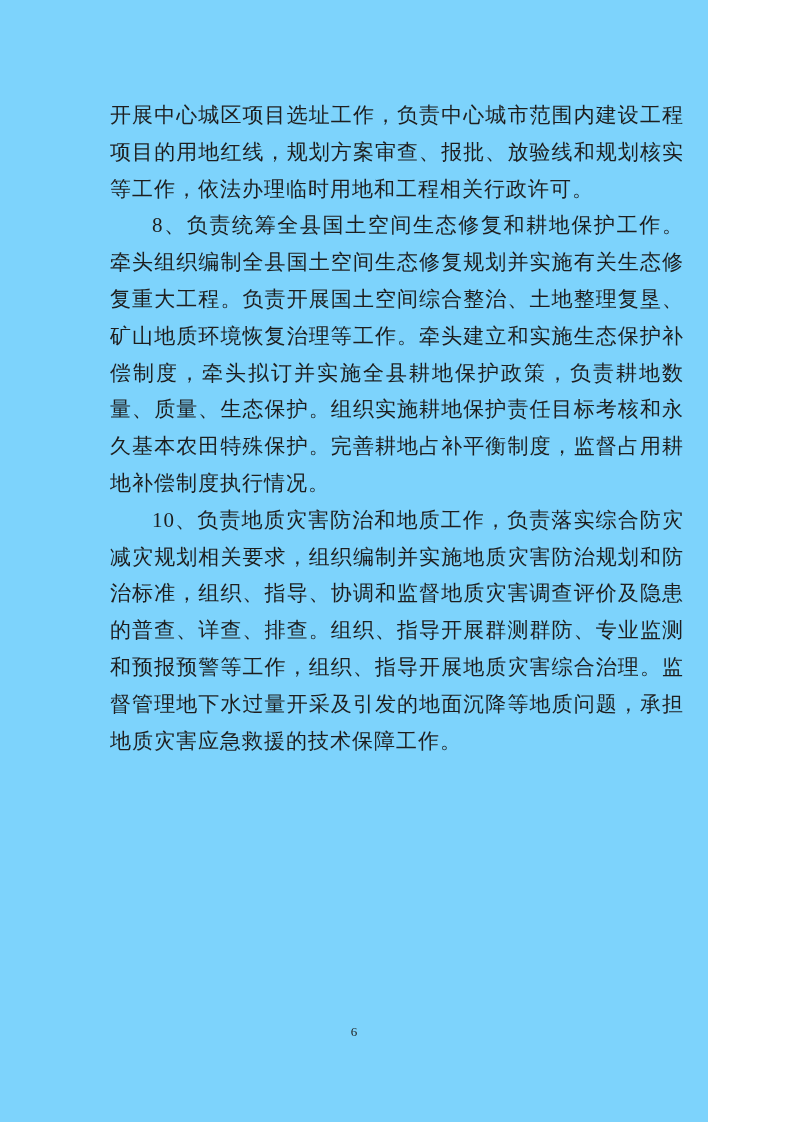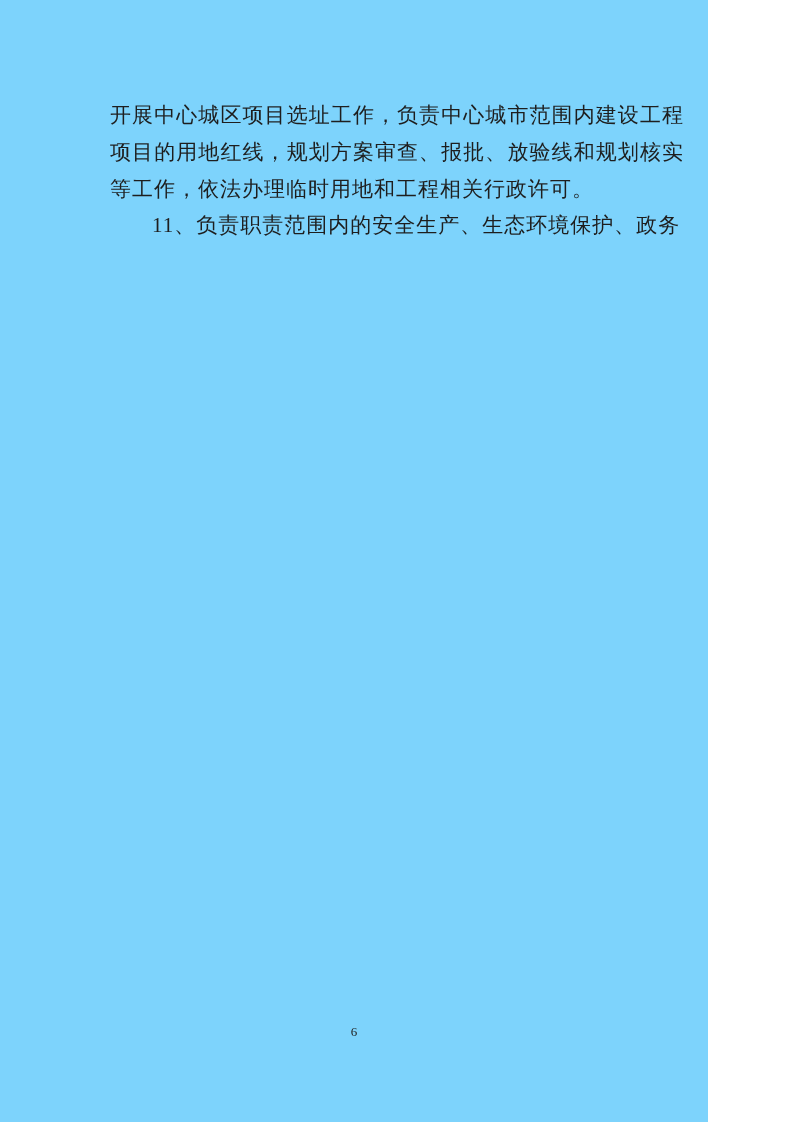--- a/index.html
+++ b/index.html
@@ -44,16 +44,17 @@
     font-size: 13px;
     letter-spacing: 0;
   }
 </style>
 </head>
 <body>
 
 <div class="page">
   <div class="content">
     <p>开展中心城区项目选址工作，负责中心城市范围内建设工程项目的用地红线，规划方案审查、报批、放验线和规划核实等工作，依法办理临时用地和工程相关行政许可。</p>
-    <p class="indented">11、负责职责范围内的安全生产、生态环境保护、政务</p>
+    <p class="indented">8、负责统筹全县国土空间生态修复和耕地保护工作。牵头组织编制全县国土空间生态修复规划并实施有关生态修复重大工程。负责开展国土空间综合整治、土地整理复垦、矿山地质环境恢复治理等工作。牵头建立和实施生态保护补偿制度，牵头拟订并实施全县耕地保护政策，负责耕地数量、质量、生态保护。组织实施耕地保护责任目标考核和永久基本农田特殊保护。完善耕地占补平衡制度，监督占用耕地补偿制度执行情况。</p>
+    <p class="indented">10、负责地质灾害防治和地质工作，负责落实综合防灾减灾规划相关要求，组织编制并实施地质灾害防治规划和防治标准，组织、指导、协调和监督地质灾害调查评价及隐患的普查、详查、排查。组织、指导开展群测群防、专业监测和预报预警等工作，组织、指导开展地质灾害综合治理。监督管理地下水过量开采及引发的地面沉降等地质问题，承担地质灾害应急救援的技术保障工作。</p>
   </div>
   <div class="page-footer">6</div>
 </div>
 
 </body></html>

